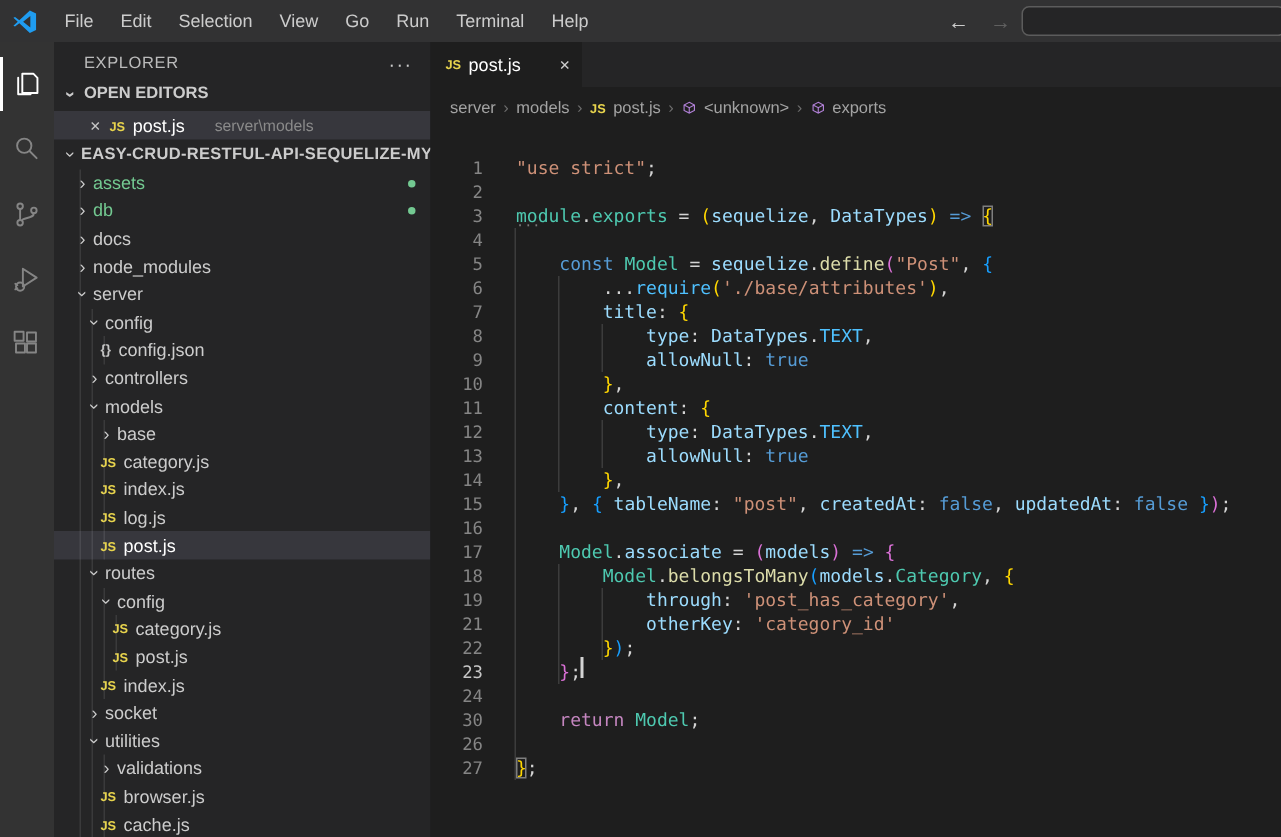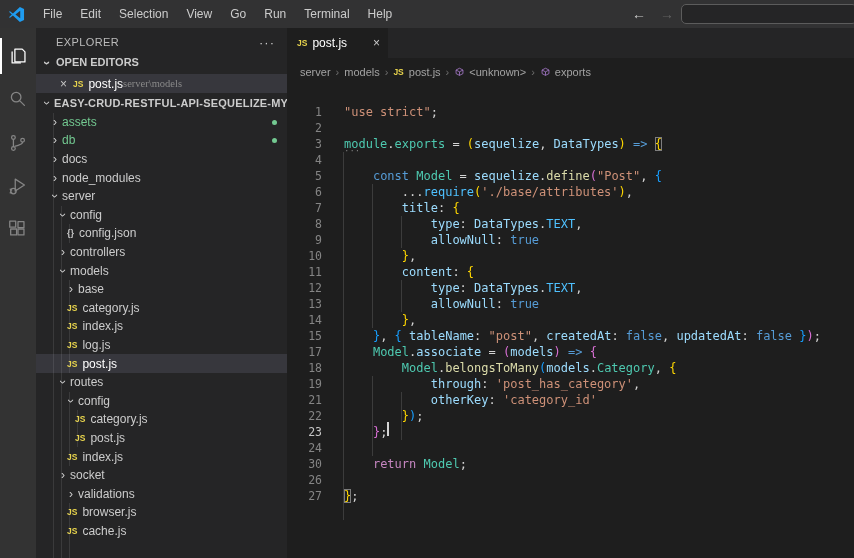--- a/index.html
+++ b/index.html
@@ -39,21 +39,21 @@
     font-size:11px; font-weight:bold; color:#cccccc; padding-left:4px; }
   .section-header .chev { margin-right:2px; }
   .chev { display:inline-block; width:14px; text-align:center; color:#cccccc;
     font-size:12px; flex:none; }
   .chev.exp { transform:rotate(90deg); }
   .open-item { height:19px; display:flex; align-items:center; padding-left:24px;
     background:#37373d; color:#ffffff; }
   .open-item .close-x { color:#c5c5c5; margin-right:6px; font-size:12px; }
   .js-badge { font-size:8.5px; font-weight:bold; color:#e8d44d; margin-right:5px; flex:none; }
   .json-badge { font-size:9px; font-weight:bold; color:#c5c5c5; margin-right:5px; flex:none; }
-  .open-item .detail { color:#8a8a8a; font-size:10.5px; margin-left:0;font-family:Liberation Serif, serif; }
+  .open-item .detail { color:#8a8a8a; font-size:10.5px; margin-left:20px; }
   .tree { position:absolute; left:0; right:0; top:66px; bottom:0; }
   .tree-row { position:relative; height:18.6px; display:flex; align-items:center;
     white-space:nowrap; }
   .tree-row.selected { background:#37373d; color:#ffffff; }
   .tree-row.root-row .label { font-weight:bold; font-size:11px; letter-spacing:.2px; }
   .tree-row .label.git-green { color:#73c991; }
   .git-dot { position:absolute; right:10px; top:7px; width:5px; height:5px;
     border-radius:50%; background:#73c991; }
   .tree-guide { position:absolute; width:1px; background:rgba(204,204,204,0.13); }
   
@@ -240,20 +240,24 @@
         <span class="label">post.js</span>
       </div>
       <div class="tree-row" style="padding-left: 28px;">
         <span class="js-badge" style="margin-left: 3px;">JS</span>
         <span class="label">index.js</span>
       </div>
       <div class="tree-row" style="padding-left: 20px;">
         <span class="chev">›</span>
         <span class="label">socket</span>
       </div>
+      <div class="tree-row" style="padding-left: 20px;">
+        <span class="chev exp">›</span>
+        <span class="label">utilities</span>
+      </div>
       <div class="tree-row" style="padding-left: 28px;">
         <span class="chev">›</span>
         <span class="label">validations</span>
       </div>
       <div class="tree-row" style="padding-left: 28px;">
         <span class="js-badge" style="margin-left: 3px;">JS</span>
         <span class="label">browser.js</span>
       </div>
       <div class="tree-row" style="padding-left: 28px;">
         <span class="js-badge" style="margin-left: 3px;">JS</span>
@@ -369,20 +373,24 @@
       </div>
       <div class="code-line">
         <span class="lineno">14</span>
         <span class="ltext"><span class="tk" style="color: rgb(212, 212, 212);">        </span><span class="tk" style="color: rgb(255, 215, 0);">}</span><span class="tk" style="color: rgb(212, 212, 212);">,</span></span>
       </div>
       <div class="code-line">
         <span class="lineno">15</span>
         <span class="ltext"><span class="tk" style="color: rgb(212, 212, 212);">    </span><span class="tk" style="color: rgb(23, 159, 255);">}</span><span class="tk" style="color: rgb(212, 212, 212);">, </span><span class="tk" style="color: rgb(23, 159, 255);">{</span><span class="tk" style="color: rgb(212, 212, 212);"> </span><span class="tk" style="color: rgb(156, 220, 254);">tableName</span><span class="tk" style="color: rgb(212, 212, 212);">: </span><span class="tk" style="color: rgb(206, 145, 120);">"post"</span><span class="tk" style="color: rgb(212, 212, 212);">, </span><span class="tk" style="color: rgb(156, 220, 254);">createdAt</span><span class="tk" style="color: rgb(212, 212, 212);">: </span><span class="tk" style="color: rgb(86, 156, 214);">false</span><span class="tk" style="color: rgb(212, 212, 212);">, </span><span class="tk" style="color: rgb(156, 220, 254);">updatedAt</span><span class="tk" style="color: rgb(212, 212, 212);">: </span><span class="tk" style="color: rgb(86, 156, 214);">false</span><span class="tk" style="color: rgb(212, 212, 212);"> </span><span class="tk" style="color: rgb(23, 159, 255);">}</span><span class="tk" style="color: rgb(218, 112, 214);">)</span><span class="tk" style="color: rgb(212, 212, 212);">;</span></span>
       </div>
       <div class="code-line">
+        <span class="lineno">16</span>
+        <span class="ltext"></span>
+      </div>
+      <div class="code-line">
         <span class="lineno">17</span>
         <span class="ltext"><span class="tk" style="color: rgb(212, 212, 212);">    </span><span class="tk" style="color: rgb(78, 201, 176);">Model</span><span class="tk" style="color: rgb(212, 212, 212);">.</span><span class="tk" style="color: rgb(156, 220, 254);">associate</span><span class="tk" style="color: rgb(212, 212, 212);"> = </span><span class="tk" style="color: rgb(218, 112, 214);">(</span><span class="tk" style="color: rgb(156, 220, 254);">models</span><span class="tk" style="color: rgb(218, 112, 214);">)</span><span class="tk" style="color: rgb(212, 212, 212);"> </span><span class="tk" style="color: rgb(86, 156, 214);">=&gt;</span><span class="tk" style="color: rgb(212, 212, 212);"> </span><span class="tk" style="color: rgb(218, 112, 214);">{</span></span>
       </div>
       <div class="code-line">
         <span class="lineno">18</span>
         <span class="ltext"><span class="tk" style="color: rgb(212, 212, 212);">        </span><span class="tk" style="color: rgb(78, 201, 176);">Model</span><span class="tk" style="color: rgb(212, 212, 212);">.</span><span class="tk" style="color: rgb(220, 220, 170);">belongsToMany</span><span class="tk" style="color: rgb(23, 159, 255);">(</span><span class="tk" style="color: rgb(156, 220, 254);">models</span><span class="tk" style="color: rgb(212, 212, 212);">.</span><span class="tk" style="color: rgb(78, 201, 176);">Category</span><span class="tk" style="color: rgb(212, 212, 212);">, </span><span class="tk" style="color: rgb(255, 215, 0);">{</span></span>
       </div>
       <div class="code-line">
         <span class="lineno">19</span>
         <span class="ltext"><span class="tk" style="color: rgb(212, 212, 212);">            </span><span class="tk" style="color: rgb(156, 220, 254);">through</span><span class="tk" style="color: rgb(212, 212, 212);">: </span><span class="tk" style="color: rgb(206, 145, 120);">'post_has_category'</span><span class="tk" style="color: rgb(212, 212, 212);">,</span></span>

